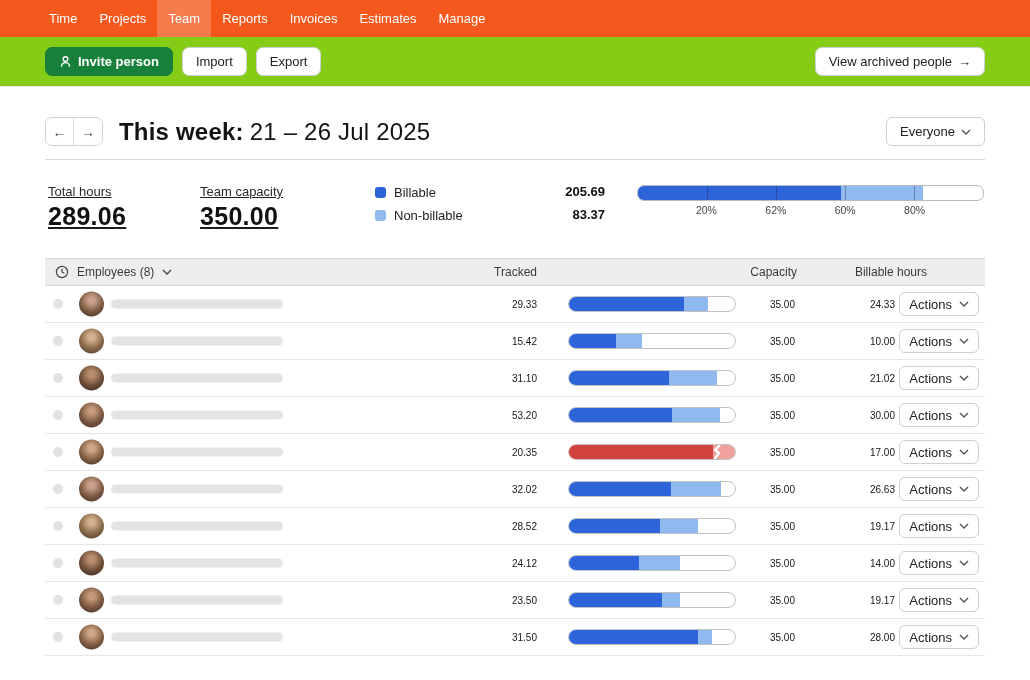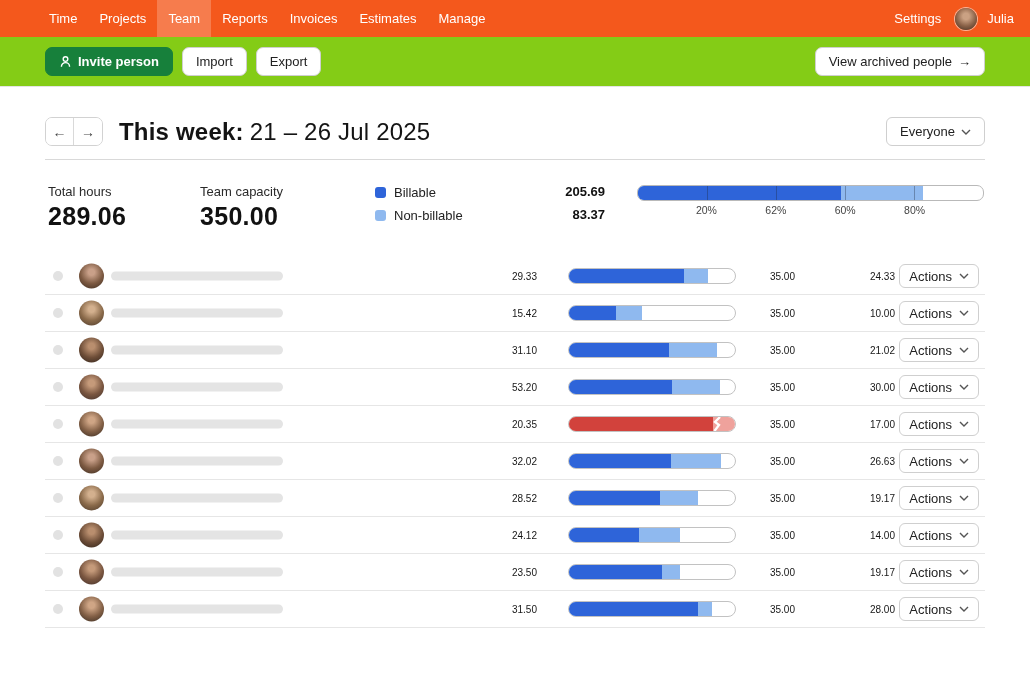--- a/index.html
+++ b/index.html
@@ -30,21 +30,21 @@
   .pager{display:inline-flex;border:1px solid #d2d2d2;border-radius:7px;overflow:hidden;background:#fff;}
   .pager button{width:28px;height:27px;border:none;background:#fff;font-size:14px;color:#444;cursor:pointer;
     font-family:"Liberation Sans",sans-serif;line-height:1;}
   .pager button:first-child{border-right:1px solid #d9d9d9;}
   .week-title{margin-left:16px;font-size:24px;color:#141414;letter-spacing:0.2px;}
   .week-title b{font-weight:bold;margin-right:6px;}
   .week .filter{margin-left:auto;border-radius:6px;}
   .divider{margin:13px 45px 0;border-bottom:1px solid #d9d9d9;}
   
   .summary{margin:22px 45px 0;position:relative;height:64px;}
-  .sum-block{position:absolute;top:2px;}
+  .sum-block{position:absolute;top:2px;text-decoration:underline;}
   .sum-label{font-size:13px;color:#2a2a2a;}
   .sum-value{font-size:25px;font-weight:bold;color:#111;margin-top:3px;letter-spacing:0.3px;}
   .legend{position:absolute;left:330px;top:2px;}
   .legend-row{display:flex;align-items:center;gap:8px;height:16px;margin-bottom:7px;}
   .swatch{width:11px;height:11px;border-radius:3px;display:inline-block;}
   .legend-label{font-size:13px;color:#222;}
   .legend-values{position:absolute;left:500px;top:2px;width:60px;text-align:right;}
   .legend-values div{font-size:13px;font-weight:bold;height:16px;margin-bottom:7px;color:#111;}
   .cap-bar-wrap{position:absolute;left:592px;top:3px;width:347px;}
   .cap-bar{position:relative;height:14px;border:1px solid #b9b9b9;border-radius:7px;background:#fff;overflow:hidden;}
@@ -89,25 +89,20 @@
 <div class="nav">
   <div class="nav-items">
       <div class="nav-item">Time</div>
       <div class="nav-item">Projects</div>
       <div class="nav-item active">Team</div>
       <div class="nav-item">Reports</div>
       <div class="nav-item">Invoices</div>
       <div class="nav-item">Estimates</div>
       <div class="nav-item">Manage</div>
     </div>
-  <div class="nav-right">
-    <span class="nav-settings">Settings</span>
-    <span class="nav-avatar"></span>
-    <span class="nav-user">Julia</span>
-  </div>
 </div>
 
 <div class="toolbar">
   <button class="btn btn-green">
     <svg class="icon-svg" width="13" height="13" viewBox="0 0 14 14">
         <circle cx="7" cy="4.4" r="2.5" fill="none" stroke="#fff" stroke-width="1.5"></circle>
         <path d="M2.6 12.6 a4.4 4.4 0 0 1 8.8 0" fill="none" stroke="#fff" stroke-width="1.5"></path>
       </svg>
     <span>Invite person</span>
   </button>
@@ -175,20 +170,35 @@
     <div class="tick-labels" id="tickLabels">
         <span style="left:20%">20%</span>
         <span style="left:40%">62%</span>
         <span style="left:60%">60%</span>
         <span style="left:80%">80%</span>
       </div>
   </div>
 </div>
 
 <div class="table">
+  <div class="t-head">
+    <span class="emp-toggle">
+      <svg class="icon-svg" width="14" height="14" viewBox="0 0 14 14">
+          <circle cx="7" cy="7" r="5.6" fill="none" stroke="#444" stroke-width="1.2"></circle>
+          <path d="M7 3.8 V7 L9.4 8.3" fill="none" stroke="#444" stroke-width="1.2"></path>
+        </svg>
+      <span>Employees (8)</span>
+      <svg class="chev" viewBox="0 0 10 6">
+          <path d="M1 1 L5 5 L9 1" fill="none" stroke="#444" stroke-width="1.4"></path>
+        </svg>
+    </span>
+    <span class="hcell h-tracked">Tracked</span>
+    <span class="hcell h-capacity">Capacity</span>
+    <span class="hcell h-billable">Billable hours</span>
+  </div>
   <div>
       <div class="t-row">
         <span class="dot"></span>
         <span class="avatar av0"></span>
         <span class="name-ph"></span>
         <span class="cell tracked">29.33</span>
         <span class="row-bar">
           <span class="fill" style="width:83.8%;background:#8fb9ef"></span>
           <span class="fill" style="width:69.5%;background:#2e64d9"></span>
         </span>

